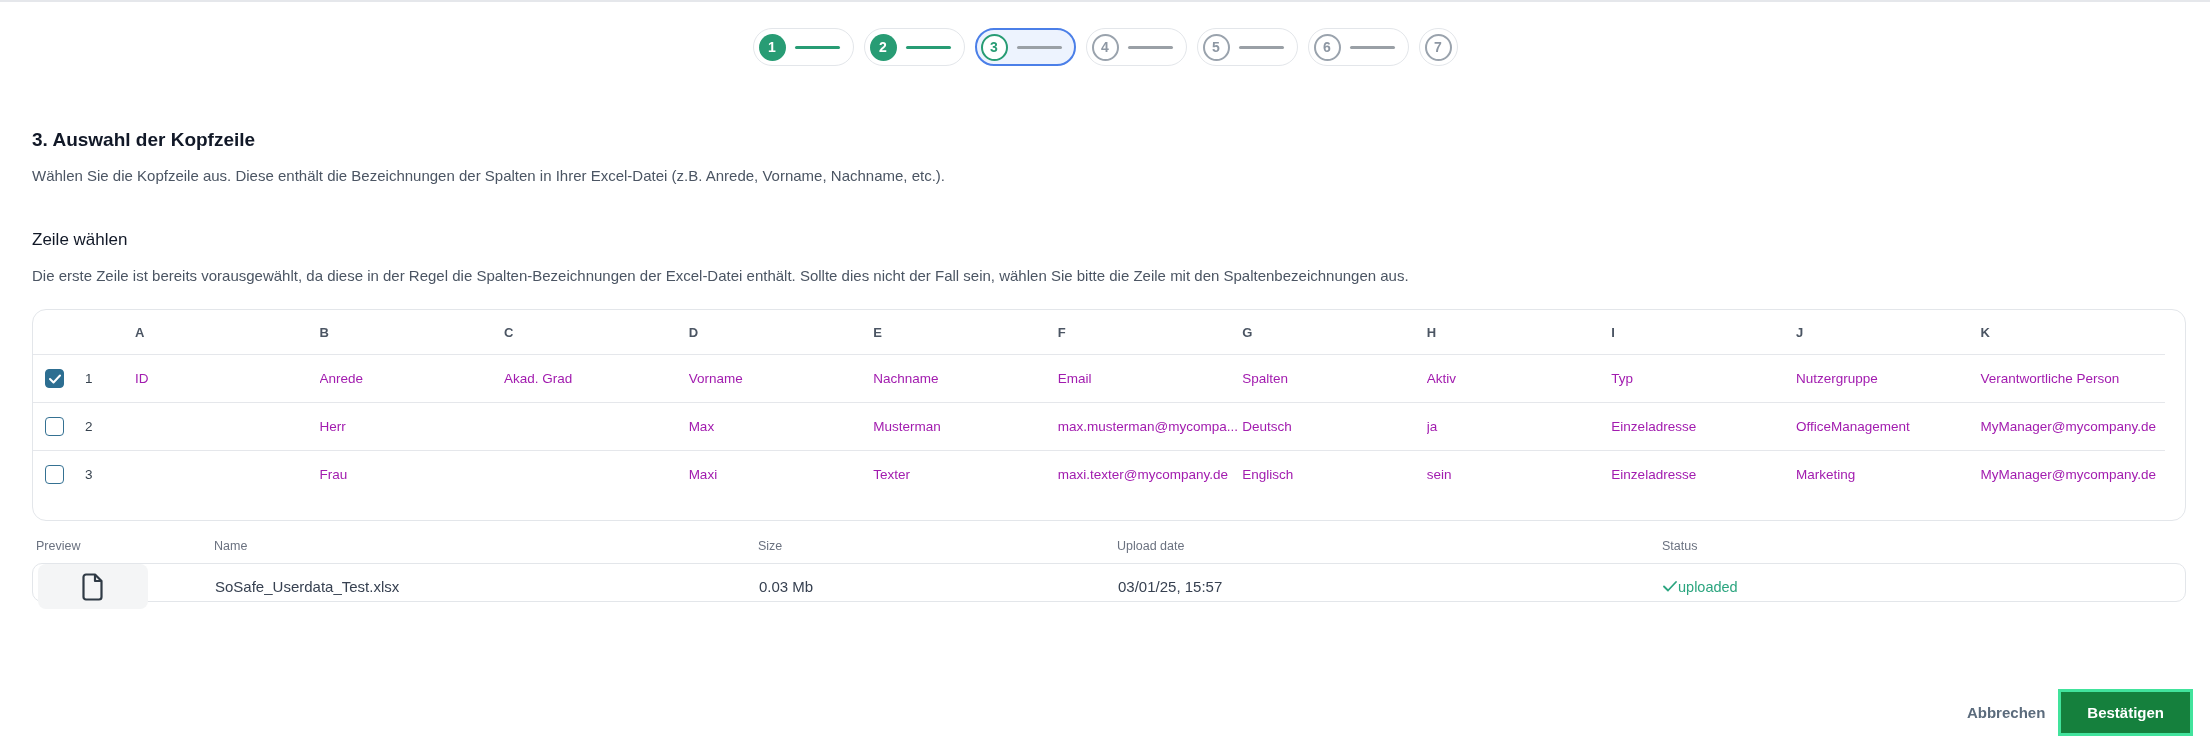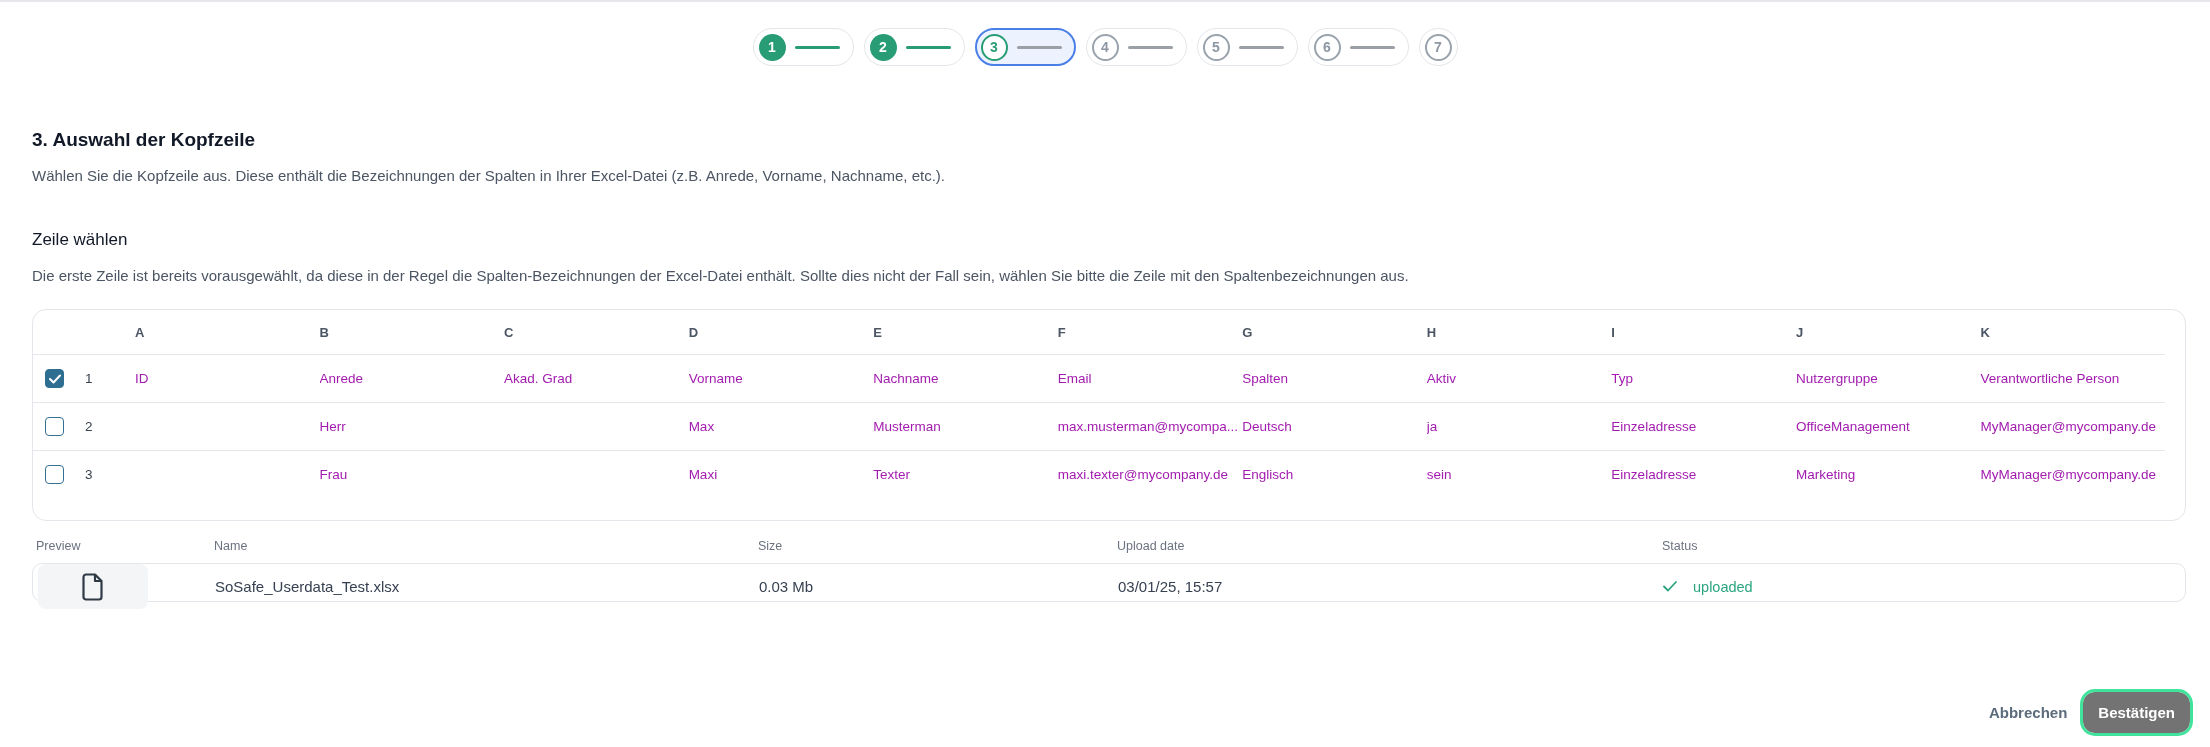--- a/index.html
+++ b/index.html
@@ -103,41 +103,41 @@
     background: #fff;
   }
   .thumb {
     margin-left: 5px;
     width: 110px; height: 45px;
     background: #f4f5f6; border-radius: 8px;
     display: flex; align-items: center; justify-content: center;
   }
   .file-text { font-size: 15px; color: #374151; white-space: nowrap; }
   .file-status {
-    display: flex; align-items: center; gap: 16px;
+    display: flex; align-items: center; gap: 1px;
     font-size: 14.5px; color: #2ba57f;
   }
 
   
   .footer {
     position: absolute; bottom: 14px; right: 20px;
     display: flex; align-items: center; gap: 16px;
   }
   .cancel-btn {
     background: none; border: none;
     font-family: "Liberation Sans", sans-serif;
     font-size: 15px; font-weight: 600; color: #5b6b7c;
     cursor: pointer;
   }
   .confirm-btn {
     font-family: "Liberation Sans", sans-serif;
-    background: #737373; color: #ffffff;
+    background: #15803d; color: #ffffff;
     font-size: 15px; font-weight: bold;
-    border: none; border-radius: 12px;
-    padding: 12px 15px;
+    border: none; border-radius: 0;
+    padding: 12px 26px;
     outline: 3px solid #41e39c;
     cursor: pointer;
   }
 </style>
 </head>
 <body>
 
 <div class="page">
 
   <div class="stepper">

